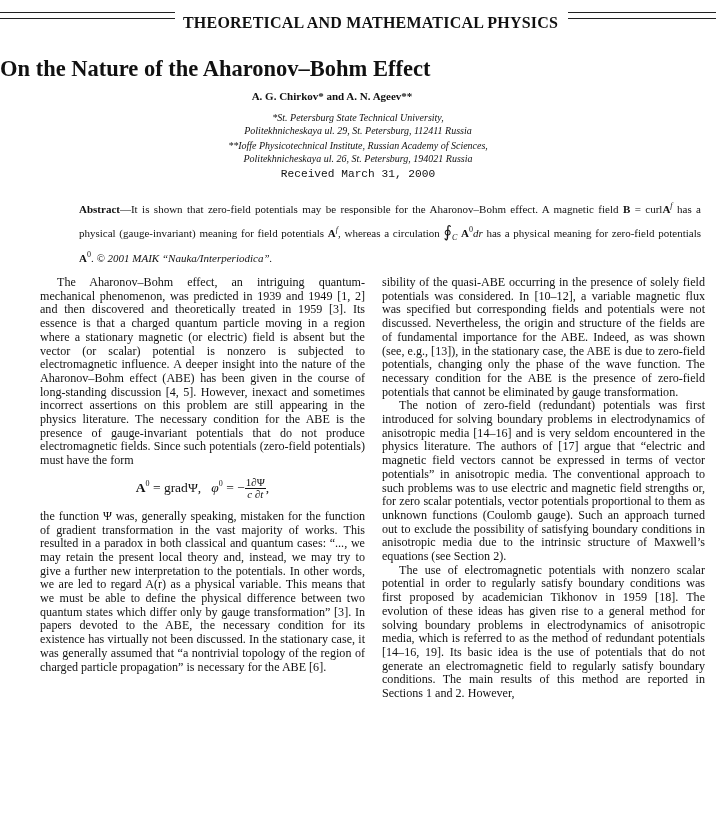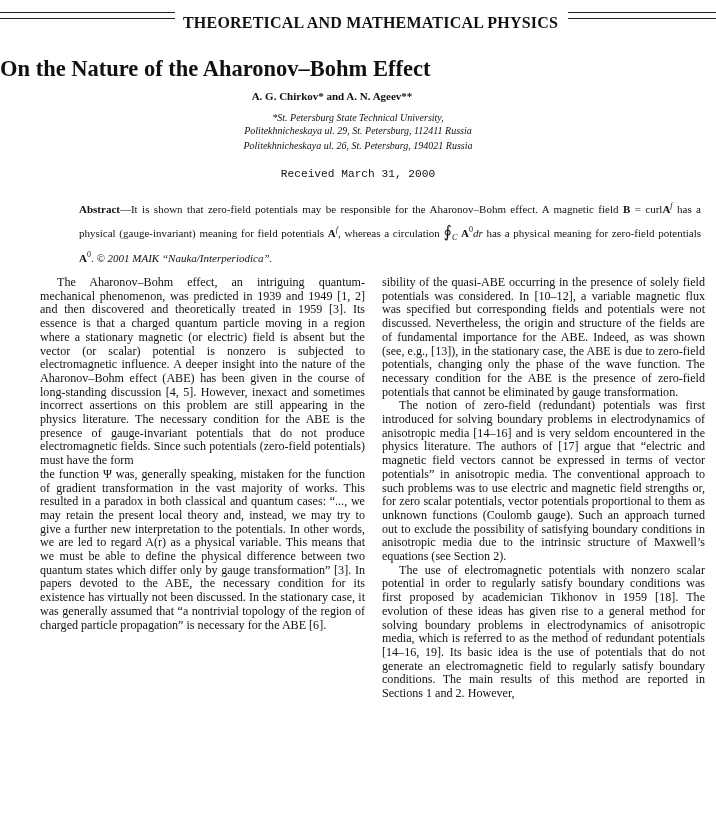--- a/index.html
+++ b/index.html
@@ -47,31 +47,37 @@
 </div>
 
 <div class="title">On the Nature of the Aharonov–Bohm Effect</div>
 <div class="authors">A. G. Chirkov* and A. N. Ageev**</div>
 
 <div class="affil" style="top:111px;">
   <div>*St. Petersburg State Technical University,</div>
   <div>Politekhnicheskaya ul. 29, St. Petersburg, 112411 Russia</div>
 </div>
 <div class="affil" style="top:139px;">
+  <div>**Ioffe Physicotechnical Institute, Russian Academy of Sciences,</div>
   <div>Politekhnicheskaya ul. 26, St. Petersburg, 194021 Russia</div>
 </div>
 <div class="received">Received March 31, 2000</div>
 
 <div class="abstract">
   <span class="lbl">Abstract</span><span>—It is shown that zero-field potentials may be responsible for the Aharonov–Bohm effect. A magnetic field </span><span class="b">B</span><span> = curl</span><span class="b">A</span><sup class="i">f</sup><span> has a physical (gauge-invariant) meaning for field potentials </span><span class="b">A</span><sup class="i">f</sup><span>, whereas a circulation </span><span style="font-size:16px;">∮</span><sub class="i" style="font-size:8px;">C</sub>&nbsp;<span class="b">A</span><sup>0</sup><span class="i">dr</span>
   <span>has a physical meaning for zero-field potentials </span><span class="b">A</span><sup>0</sup><span>. </span><span class="i">© 2001 MAIK “Nauka/Interperiodica”.</span>
 </div>
 
 <div class="col left">
   <p>The Aharonov–Bohm effect, an intriguing quantum-mechanical phenomenon, was predicted in 1939 and 1949 [1, 2] and then discovered and theoretically treated in 1959 [3]. Its essence is that a charged quantum particle moving in a region where a stationary magnetic (or electric) field is absent but the vector (or scalar) potential is nonzero is subjected to electromagnetic influence. A deeper insight into the nature of the Aharonov–Bohm effect (ABE) has been given in the course of long-standing discussion [4, 5]. However, inexact and sometimes incorrect assertions on this problem are still appearing in the physics literature. The necessary condition for the ABE is the presence of gauge-invariant potentials that do not produce electromagnetic fields. Since such potentials (zero-field potentials) must have the form</p>
+  <div class="equation">
+    <span class="eq-inner">
+      <span class="b">A</span><sup>0</sup><span> = grad</span><span>Ψ</span><span style="white-space:pre;">,   </span><span class="i">φ</span><sup>0</sup><span> = −</span><span class="frac"><span class="num">1∂Ψ</span><span class="den">c ∂t</span></span><span>,</span>
+    </span>
+  </div>
   <p class="noindent">the function Ψ was, generally speaking, mistaken for the function of gradient transformation in the vast majority of works. This resulted in a paradox in both classical and quantum cases: “..., we may retain the present local theory and, instead, we may try to give a further new interpretation to the potentials. In other words, we are led to regard A(r) as a physical variable. This means that we must be able to define the physical difference between two quantum states which differ only by gauge transformation” [3]. In papers devoted to the ABE, the necessary condition for its existence has virtually not been discussed. In the stationary case, it was generally assumed that “a nontrivial topology of the region of charged particle propagation” is necessary for the ABE [6].</p>
 </div>
 
 <div class="col right">
   <p class="noindent">sibility of the quasi-ABE occurring in the presence of solely field potentials was considered. In [10–12], a variable magnetic flux was specified but corresponding fields and potentials were not discussed. Nevertheless, the origin and structure of the fields are of fundamental importance for the ABE. Indeed, as was shown (see, e.g., [13]), in the stationary case, the ABE is due to zero-field potentials, changing only the phase of the wave function. The necessary condition for the ABE is the presence of zero-field potentials that cannot be eliminated by gauge transformation.</p>
   <p>The notion of zero-field (redundant) potentials was first introduced for solving boundary problems in electrodynamics of anisotropic media [14–16] and is very seldom encountered in the physics literature. The authors of [17] argue that “electric and magnetic field vectors cannot be expressed in terms of vector potentials” in anisotropic media. The conventional approach to such problems was to use electric and magnetic field strengths or, for zero scalar potentials, vector potentials proportional to them as unknown functions (Coulomb gauge). Such an approach turned out to exclude the possibility of satisfying boundary conditions in anisotropic media due to the intrinsic structure of Maxwell’s equations (see Section 2).</p>
   <p>The use of electromagnetic potentials with nonzero scalar potential in order to regularly satisfy boundary conditions was first proposed by academician Tikhonov in 1959 [18]. The evolution of these ideas has given rise to a general method for solving boundary problems in electrodynamics of anisotropic media, which is referred to as the method of redundant potentials [14–16, 19]. Its basic idea is the use of potentials that do not generate an electromagnetic field to regularly satisfy boundary conditions. The main results of this method are reported in Sections 1 and 2. However,</p>
 </div>
 
 </body></html>

